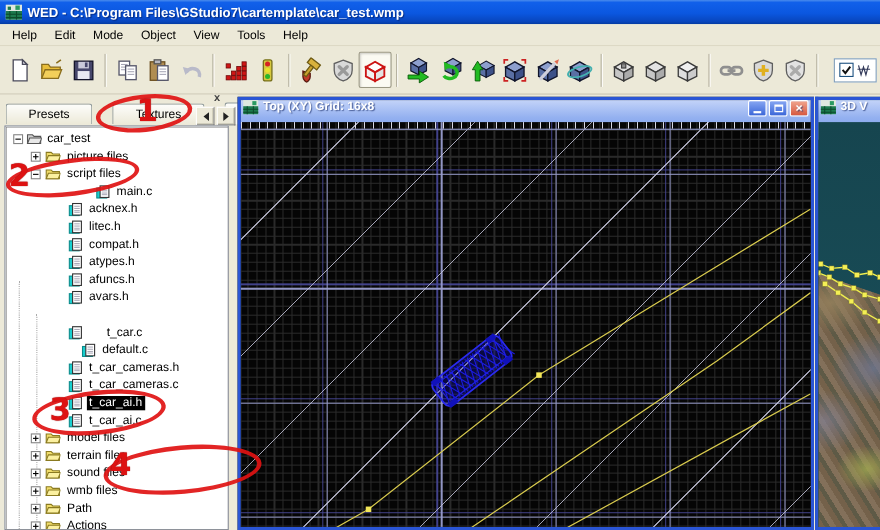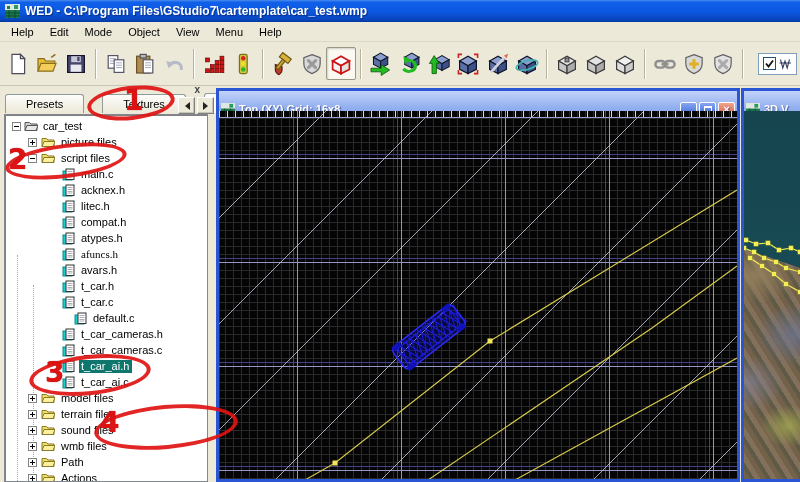--- a/index.html
+++ b/index.html
@@ -34,37 +34,37 @@
 .tab.active{background:#fcfbf7;padding-bottom:4px;box-shadow:inset 0 2px 0 #f3a23a00}
 .tabarrows{position:absolute;top:11px;right:2px;display:flex;gap:2px}
 .tarw{width:17px;height:17px;background:#ece9d8;border:1px solid #fff;border-right-color:#808080;
   border-bottom-color:#808080;box-shadow:inset -1px -1px 0 #c8c5b2;display:flex;align-items:center;justify-content:center}
 .tri-l{width:0;height:0;border:4px solid transparent;border-right:5px solid #222;margin-left:-3px}
 .tri-r{width:0;height:0;border:4px solid transparent;border-left:5px solid #222;margin-right:-3px}
 .treebox{position:absolute;left:4px;width:204px;top:28px;bottom:0;background:#fff;
   border:1px solid #828790;box-shadow:inset 1px 1px 0 #404040aa;overflow:hidden;font-size:11px}
 .trow{position:absolute;left:0;right:0;height:16px}
 .trow .lbl{position:absolute;top:1px;white-space:nowrap;padding:0 3px 1px 2px}
-.lbl.tsel{background:#0f766e;color:#fff}
+.lbl.tsel{background:#000000;color:#fff}
 .exp{position:absolute;top:3px;width:9px;height:9px;border:1px solid #848484;background:#fff}
 .exp i{position:absolute;left:1px;right:1px;top:3px;height:1px;background:#000}
 .exp.plus b{position:absolute;top:1px;bottom:1px;left:3px;width:1px;background:#000}
 .ticon{position:absolute;top:1px;width:14px;height:13px}
 .guide{position:absolute;width:0;border-left:1px dotted #aaa}
 
 .cmenu{position:absolute;left:128px;top:372px;width:97px;background:#fff;border:1px solid #aca899;
   box-shadow:2px 2px 3px rgba(0,0,0,.4);font-size:11px;padding:3px 0;z-index:50}
 .cmi{height:16px;display:flex;align-items:center;padding-left:16px;position:relative}
 .cmi.hl{background:#316ac5;color:#fff}
 .csep{height:1px;background:#c8c5ba;margin:2px 2px}
 .subarr{position:absolute;right:5px;width:0;height:0;border:4px solid transparent;border-left:5px solid #000}
 
 .gwin{position:absolute;left:216px;top:88px;width:524px;bottom:0;border:3px solid #2a55d4;
   background:#050505;z-index:10}
-.wtitle{height:36px;display:flex;align-items:center;padding:0 2px;color:#fff;font-weight:bold;
+.wtitle{height:36px;display:flex;padding:0 2px;color:#fff;font-weight:bold;
   font-size:11px;text-shadow:1px 1px 1px rgba(40,60,120,.7);
   background:linear-gradient(180deg,#c3d3f8 0%,#93b0f0 45%,#7b9ceb 100%)}
 .wtitle .logo{width:14px;height:13px;margin-right:4px}
 .wbtns{margin-left:auto;display:flex}
 .wbtn{width:17px;height:15px;margin-left:2px;border-radius:2px;border:1px solid #fff;
   display:flex;align-items:center;justify-content:center;color:#fff;
   background:linear-gradient(#86a5f2,#3a66d8)}
 .wbtn.close{background:linear-gradient(#f0a58e,#d6573e)}
 .glyph-min{width:7px;height:2px;background:#fff;margin-top:7px}
 .glyph-max{width:8px;height:7px;border:1px solid #fff;border-top-width:2px}
@@ -117,21 +117,21 @@
     </svg>
     <span>WED - C:\Program Files\GStudio7\cartemplate\car_test.wmp</span>
   </div>
 
   <div class="menubar">
       <div class="mi">Help</div>
       <div class="mi">Edit</div>
       <div class="mi">Mode</div>
       <div class="mi">Object</div>
       <div class="mi">View</div>
-      <div class="mi">Menu</div>
+      <div class="mi">Tools</div>
       <div class="mi">Help</div>
     </div>
 
   <div class="toolbar">
       <div class="tbtn">
         <svg viewBox="0 0 20 20">
           <path d="M5 2h7l3.5 3.5V18H5z" fill="#fff" stroke="#4a4a5a"></path>
           <path d="M12 2v3.5h3.5z" fill="#d8d8e0" stroke="#4a4a5a"></path>
         </svg>
       </div>
@@ -459,21 +459,21 @@
         <div class="trow" style="top: 36px;">
           <div class="exp " style="left:23px">
             <i></i>
           </div>
           <svg class="ticon" style="left:36px" viewBox="0 0 14 13">
             <path d="M1 10.5V2.5h4.5L7 4h6v6.5z" fill="#f0dc6a" stroke="#8a7a20"></path>
             <path d="M1 10.5L3 5.5h11L12 10.5z" fill="#fbf0a0" stroke="#8a7a20"></path>
           </svg>
           <span class="lbl " style="left:54px">script files</span>
         </div>
-        <div class="trow" style="top: 52px;">
+        <div class="trow" style="top: 52px; margin-left: 25px;">
           <svg class="ticon" style="left:57px" viewBox="0 0 14 13">
             <rect x="1" y="3" width="9" height="9" fill="#19cfcf" stroke="#0a8a8a"></rect>
             <rect x="4" y="1" width="8" height="10.5" fill="#fff" stroke="#333"></rect>
             <path d="M5.5 3.5h5M5.5 5.5h5M5.5 7.5h5M5.5 9h5" stroke="#99a" stroke-width=".8"></path>
           </svg>
           <span class="lbl " style="left:74px">main.c</span>
         </div>
         <div class="trow" style="top: 68px;">
           <svg class="ticon" style="left:57px" viewBox="0 0 14 13">
             <rect x="1" y="3" width="9" height="9" fill="#19cfcf" stroke="#0a8a8a"></rect>
@@ -499,51 +499,43 @@
           <span class="lbl " style="left:74px">compat.h</span>
         </div>
         <div class="trow" style="top: 116px;">
           <svg class="ticon" style="left:57px" viewBox="0 0 14 13">
             <rect x="1" y="3" width="9" height="9" fill="#19cfcf" stroke="#0a8a8a"></rect>
             <rect x="4" y="1" width="8" height="10.5" fill="#fff" stroke="#333"></rect>
             <path d="M5.5 3.5h5M5.5 5.5h5M5.5 7.5h5M5.5 9h5" stroke="#99a" stroke-width=".8"></path>
           </svg>
           <span class="lbl " style="left:74px">atypes.h</span>
         </div>
-        <div class="trow" style="top: 132px; font-family: Liberation Serif, serif;">
+        <div class="trow" style="top: 132px;">
           <svg class="ticon" style="left:57px" viewBox="0 0 14 13">
             <rect x="1" y="3" width="9" height="9" fill="#19cfcf" stroke="#0a8a8a"></rect>
             <rect x="4" y="1" width="8" height="10.5" fill="#fff" stroke="#333"></rect>
             <path d="M5.5 3.5h5M5.5 5.5h5M5.5 7.5h5M5.5 9h5" stroke="#99a" stroke-width=".8"></path>
           </svg>
           <span class="lbl " style="left:74px">afuncs.h</span>
         </div>
         <div class="trow" style="top: 148px;">
           <svg class="ticon" style="left:57px" viewBox="0 0 14 13">
             <rect x="1" y="3" width="9" height="9" fill="#19cfcf" stroke="#0a8a8a"></rect>
             <rect x="4" y="1" width="8" height="10.5" fill="#fff" stroke="#333"></rect>
             <path d="M5.5 3.5h5M5.5 5.5h5M5.5 7.5h5M5.5 9h5" stroke="#99a" stroke-width=".8"></path>
           </svg>
           <span class="lbl " style="left:74px">avars.h</span>
         </div>
-        <div class="trow" style="top: 164px;">
-          <svg class="ticon" style="left:57px" viewBox="0 0 14 13">
-            <rect x="1" y="3" width="9" height="9" fill="#19cfcf" stroke="#0a8a8a"></rect>
-            <rect x="4" y="1" width="8" height="10.5" fill="#fff" stroke="#333"></rect>
-            <path d="M5.5 3.5h5M5.5 5.5h5M5.5 7.5h5M5.5 9h5" stroke="#99a" stroke-width=".8"></path>
-          </svg>
-          <span class="lbl " style="left:74px">t_car.h</span>
-        </div>
         <div class="trow" style="top: 180px;">
           <svg class="ticon" style="left:57px" viewBox="0 0 14 13">
             <rect x="1" y="3" width="9" height="9" fill="#19cfcf" stroke="#0a8a8a"></rect>
             <rect x="4" y="1" width="8" height="10.5" fill="#fff" stroke="#333"></rect>
             <path d="M5.5 3.5h5M5.5 5.5h5M5.5 7.5h5M5.5 9h5" stroke="#99a" stroke-width=".8"></path>
           </svg>
-          <span class="lbl " style="left:74px">t_car.c</span>
+          <span class="lbl " style="left:90px">t_car.c</span>
         </div>
         <div class="trow" style="top: 196px; margin-left: 12px;">
           <svg class="ticon" style="left:57px" viewBox="0 0 14 13">
             <rect x="1" y="3" width="9" height="9" fill="#19cfcf" stroke="#0a8a8a"></rect>
             <rect x="4" y="1" width="8" height="10.5" fill="#fff" stroke="#333"></rect>
             <path d="M5.5 3.5h5M5.5 5.5h5M5.5 7.5h5M5.5 9h5" stroke="#99a" stroke-width=".8"></path>
           </svg>
           <span class="lbl " style="left:74px">default.c</span>
         </div>
         <div class="trow" style="top: 212px;">

